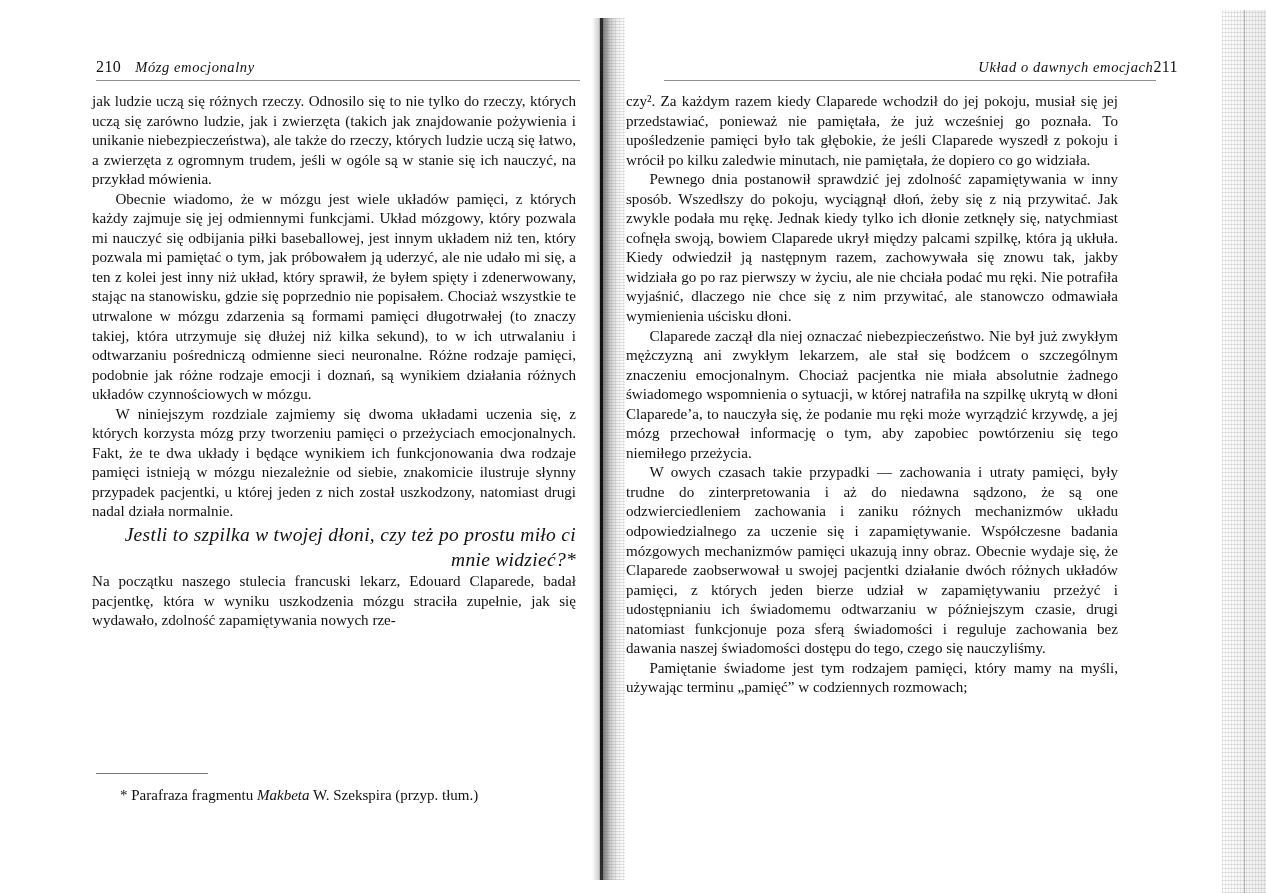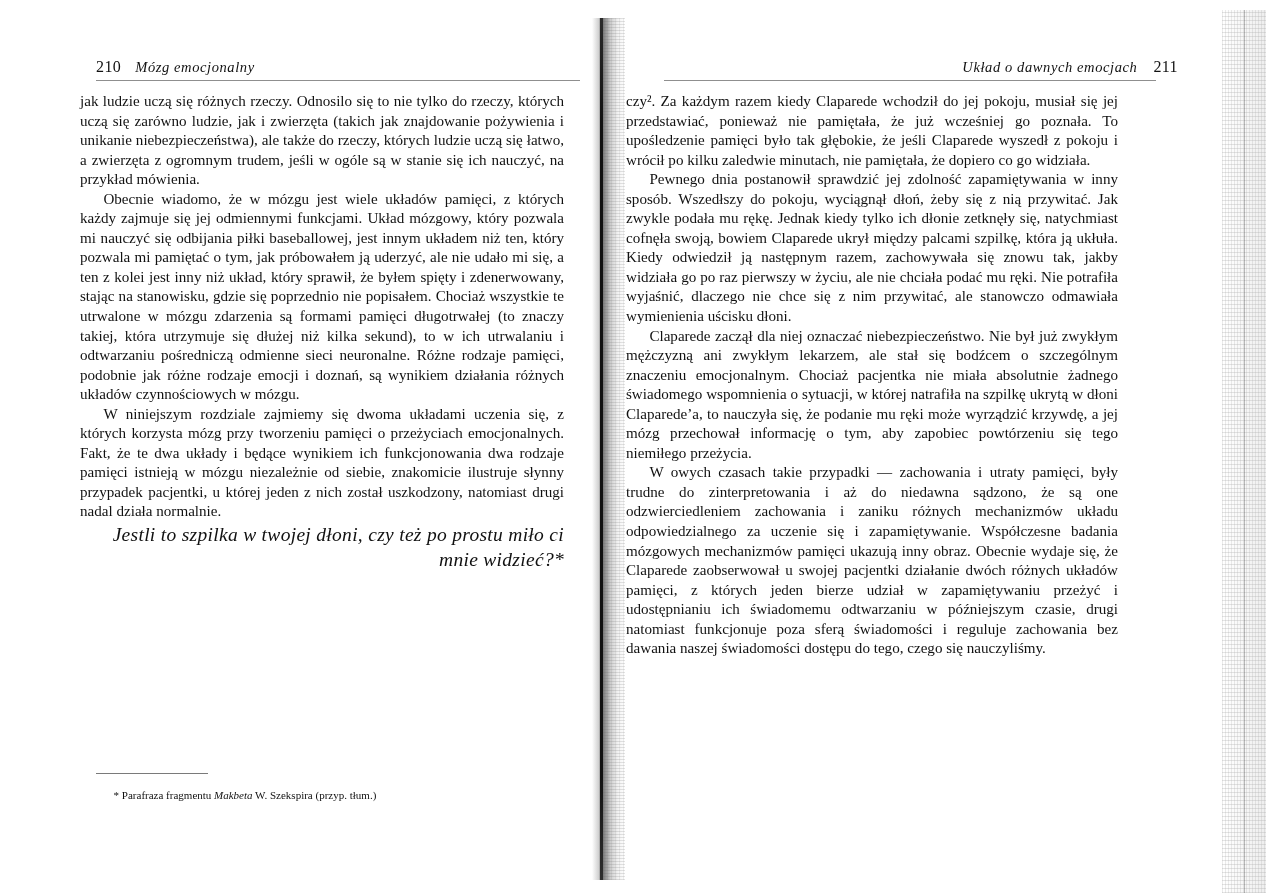--- a/index.html
+++ b/index.html
@@ -45,21 +45,21 @@
     font-style: normal;
     font-size: 16px;
     letter-spacing: 0.4px;
   }
   .runtitle {
     font-style: italic;
     font-size: 14.5px;
     letter-spacing: 0.6px;
   }
   .runhead-left .folio  { margin-right: 14px; }
-  .runhead-right .folio { margin-left: 16px; }
+  .runhead-right .folio { }
 
   .headrule {
     position: absolute;
     top: 80px;
     height: 1px;
     background: #6f6f6f;
     opacity: .78;
   }
   .headrule-left  { left: 96px;  width: 484px; }
   .headrule-right { left: 664px; width: 492px; }
@@ -67,21 +67,21 @@
   
   .col {
     position: absolute;
     top: 92px;
     font-size: 15.1px;
     line-height: 19.55px;
     text-align: justify;
     text-justify: inter-word;
     hyphens: manual;
   }
-  .col-left  { left: 80px;  width: 484px; font-family: Liberation Serif, serif; }
+  .col-left  { left: 92px;  width: 484px; font-family: Liberation Serif, serif; }
   .col-right { left: 626px; width: 492px; }
 
   .col p {
     margin: 0;
     text-indent: 1.55em;
   }
   .col p.noindent { text-indent: 0; }
 
   
   .section-head {
@@ -101,21 +101,21 @@
     top: 773px;
     width: 484px;
   }
   .footrule {
     width: 112px;
     height: 1px;
     background: #7a7a7a;
     margin-bottom: 13px;
   }
   .footnote {
-    font-size: 11px;
+    font-size: 15px;
     line-height: 17px;
     text-indent: 1.6em;
   }
   .footnote i { font-style: italic; }
 
   
   .gutter {
     position: absolute;
     top: 18px;
     left: 592px;
@@ -194,20 +194,21 @@
     </div>
     <div class="headrule headrule-left"></div>
 
     <div class="col col-left">
       <p class="noindent">jak ludzie uczą się różnych rzeczy. Odnosilo się to nie tylko do rzeczy, których uczą się zarówno ludzie, jak i zwierzęta (takich jak znajdowanie pożywienia i unikanie niebezpieczeństwa), ale także do rzeczy, których ludzie uczą się łatwo, a zwierzęta z ogromnym trudem, jeśli w ogóle są w stanie się ich nauczyć, na przykład mówienia.</p>
       <p>Obecnie wiadomo, że w mózgu jest wiele układów pamięci, z których każdy zajmuje się jej odmiennymi funkcjami. Układ mózgowy, który pozwala mi nauczyć się odbijania piłki baseballowej, jest innym układem niż ten, który pozwala mi pamiętać o tym, jak próbowałem ją uderzyć, ale nie udało mi się, a ten z kolei jest inny niż układ, który sprawił, że byłem spięty i zdenerwowany, stając na stanowisku, gdzie się poprzednio nie popisałem. Chociaż wszystkie te utrwalone w mózgu zdarzenia są formami pamięci długotrwałej (to znaczy takiej, która utrzymuje się dłużej niż kilka sekund), to w ich utrwalaniu i odtwarzaniu pośredniczą odmienne sieci neuronalne. Różne rodzaje pamięci, podobnie jak różne rodzaje emocji i doznań, są wynikiem działania różnych układów czynnościowych w mózgu.</p>
       <p>W niniejszym rozdziale zajmiemy się dwoma układami uczenia się, z których korzysta mózg przy tworzeniu pamięci o przeżyciach emocjonalnych. Fakt, że te dwa układy i będące wynikiem ich funkcjonowania dwa rodzaje pamięci istnieją w mózgu niezależnie od siebie, znakomicie ilustruje słynny przypadek pacjentki, u której jeden z nich został uszkodzony, natomiast drugi nadal działa normalnie.</p>
 
       <p class="section-head">Jestli to szpilka w twojej dłoni, czy też po prostu miło ci mnie widzieć?*</p>
 
+      <p class="noindent">Na początku naszego stulecia francuski lekarz, Edouard Claparede, badał pacjentkę, która w wyniku uszkodzenia mózgu straciła zupełnie, jak się wydawało, zdolność zapamiętywania nowych rze-</p>
     </div>
 
     <div class="footnote-area">
       <div class="footrule"></div>
       <div class="footnote"><span>*</span>&nbsp;<span>Parafraza fragmentu </span><i>Makbeta</i><span> W. Szekspira (przyp. tłum.)</span></div>
     </div>
   </div>
 
   <div class="leaf leaf-right">
 
@@ -215,20 +216,21 @@
       <span class="runtitle">Układ o dawnych emocjach</span><span class="folio">211</span>
     </div>
   </div>
   <div class="headrule headrule-right"></div>
 
   <div class="col col-right">
     <p class="noindent">czy². Za każdym razem kiedy Claparede wchodził do jej pokoju, musiał się jej przedstawiać, ponieważ nie pamiętała, że już wcześniej go poznała. To upośledzenie pamięci było tak głębokie, że jeśli Claparede wyszedł z pokoju i wrócił po kilku zaledwie minutach, nie pamiętała, że dopiero co go widziała.</p>
     <p>Pewnego dnia postanowił sprawdzić jej zdolność zapamiętywania w inny sposób. Wszedłszy do pokoju, wyciągnął dłoń, żeby się z nią przywitać. Jak zwykle podała mu rękę. Jednak kiedy tylko ich dłonie zetknęły się, natychmiast cofnęła swoją, bowiem Claparede ukrył między palcami szpilkę, która ją ukłuła. Kiedy odwiedził ją następnym razem, zachowywała się znowu tak, jakby widziała go po raz pierwszy w życiu, ale nie chciała podać mu ręki. Nie potrafiła wyjaśnić, dlaczego nie chce się z nim przywitać, ale stanowczo odmawiała wymienienia uścisku dłoni.</p>
     <p>Claparede zaczął dla niej oznaczać niebezpieczeństwo. Nie był już zwykłym mężczyzną ani zwykłym lekarzem, ale stał się bodźcem o szczególnym znaczeniu emocjonalnym. Chociaż pacjentka nie miała absolutnie żadnego świadomego wspomnienia o sytuacji, w której natrafiła na szpilkę ukrytą w dłoni Claparede’a, to nauczyła się, że podanie mu ręki może wyrządzić krzywdę, a jej mózg przechował informację o tym, aby zapobiec powtórzeniu się tego niemiłego przeżycia.</p>
     <p>W owych czasach takie przypadki — zachowania i utraty pamięci, były trudne do zinterpretowania i aż do niedawna sądzono, że są one odzwierciedleniem zachowania i zaniku różnych mechanizmów układu odpowiedzialnego za uczenie się i zapamiętywanie. Współczesne badania mózgowych mechanizmów pamięci ukazują inny obraz. Obecnie wydaje się, że Claparede zaobserwował u swojej pacjentki działanie dwóch różnych układów pamięci, z których jeden bierze udział w zapamiętywaniu przeżyć i udostępnianiu ich świadomemu odtwarzaniu w późniejszym czasie, drugi natomiast funkcjonuje poza sferą świadomości i reguluje zachowania bez dawania naszej świadomości dostępu do tego, czego się nauczyliśmy.</p>
+    <p>Pamiętanie świadome jest tym rodzajem pamięci, który mamy na myśli, używając terminu „pamięć” w codziennych rozmowach;</p>
   </div>
 
   <div class="gutter">
     <div class="gutter-softleft"></div>
     <div class="gutter-core"></div>
     <div class="gutter-softright"></div>
     <div class="gutter-speckle"></div>
   </div>
 
   <div class="edge-noise"></div>

